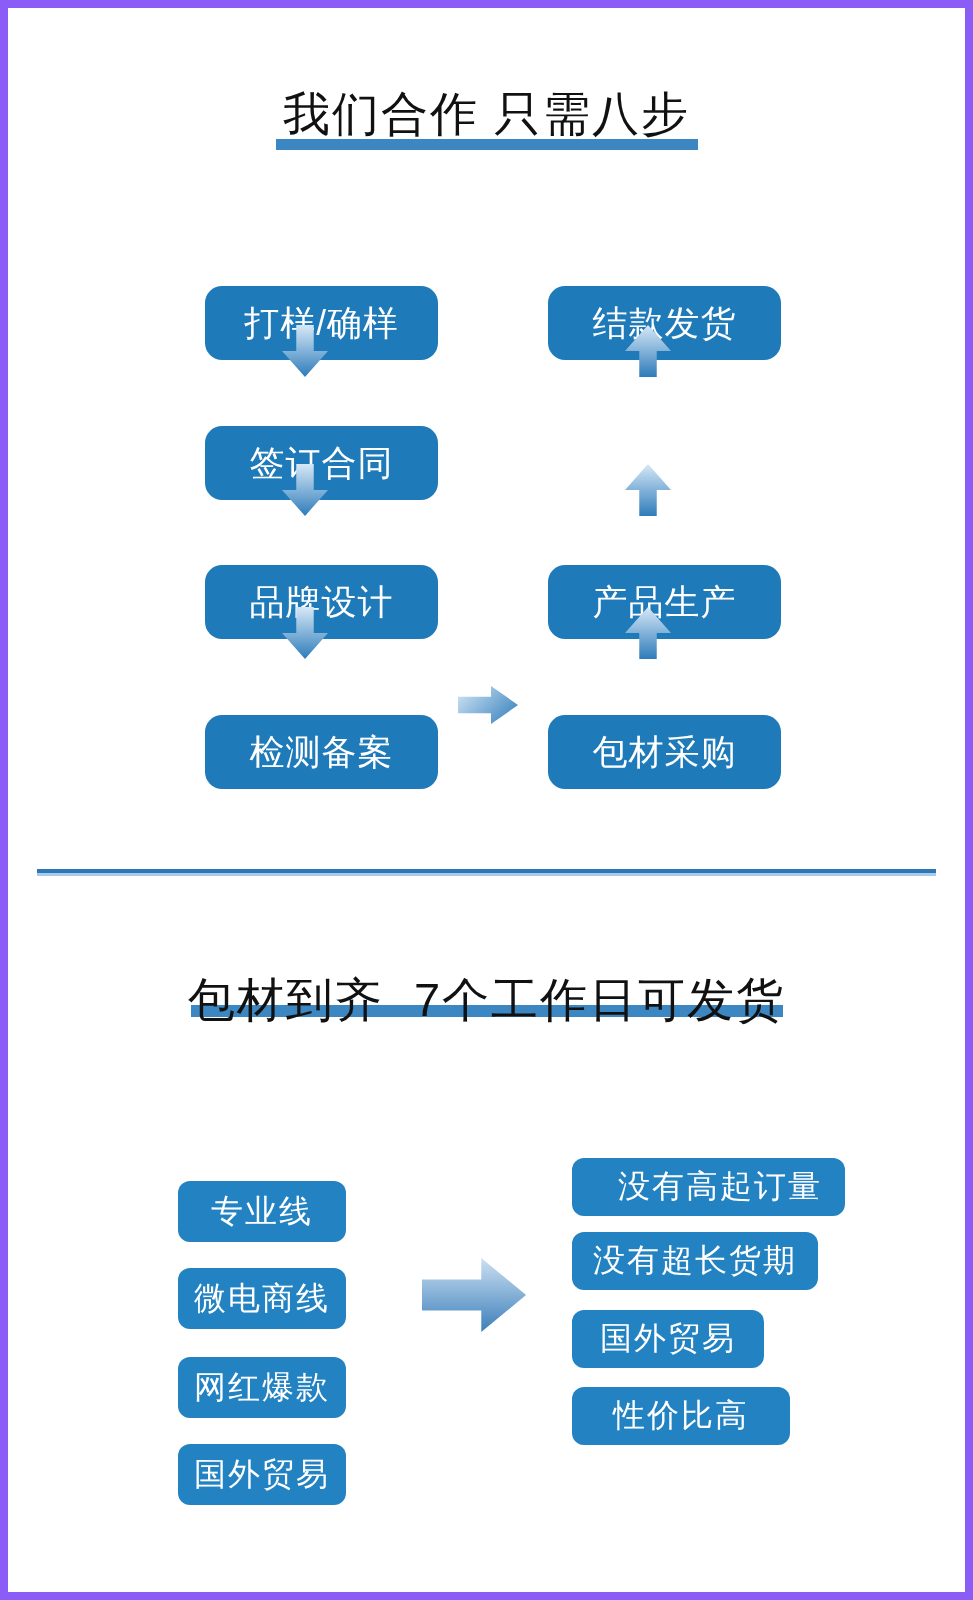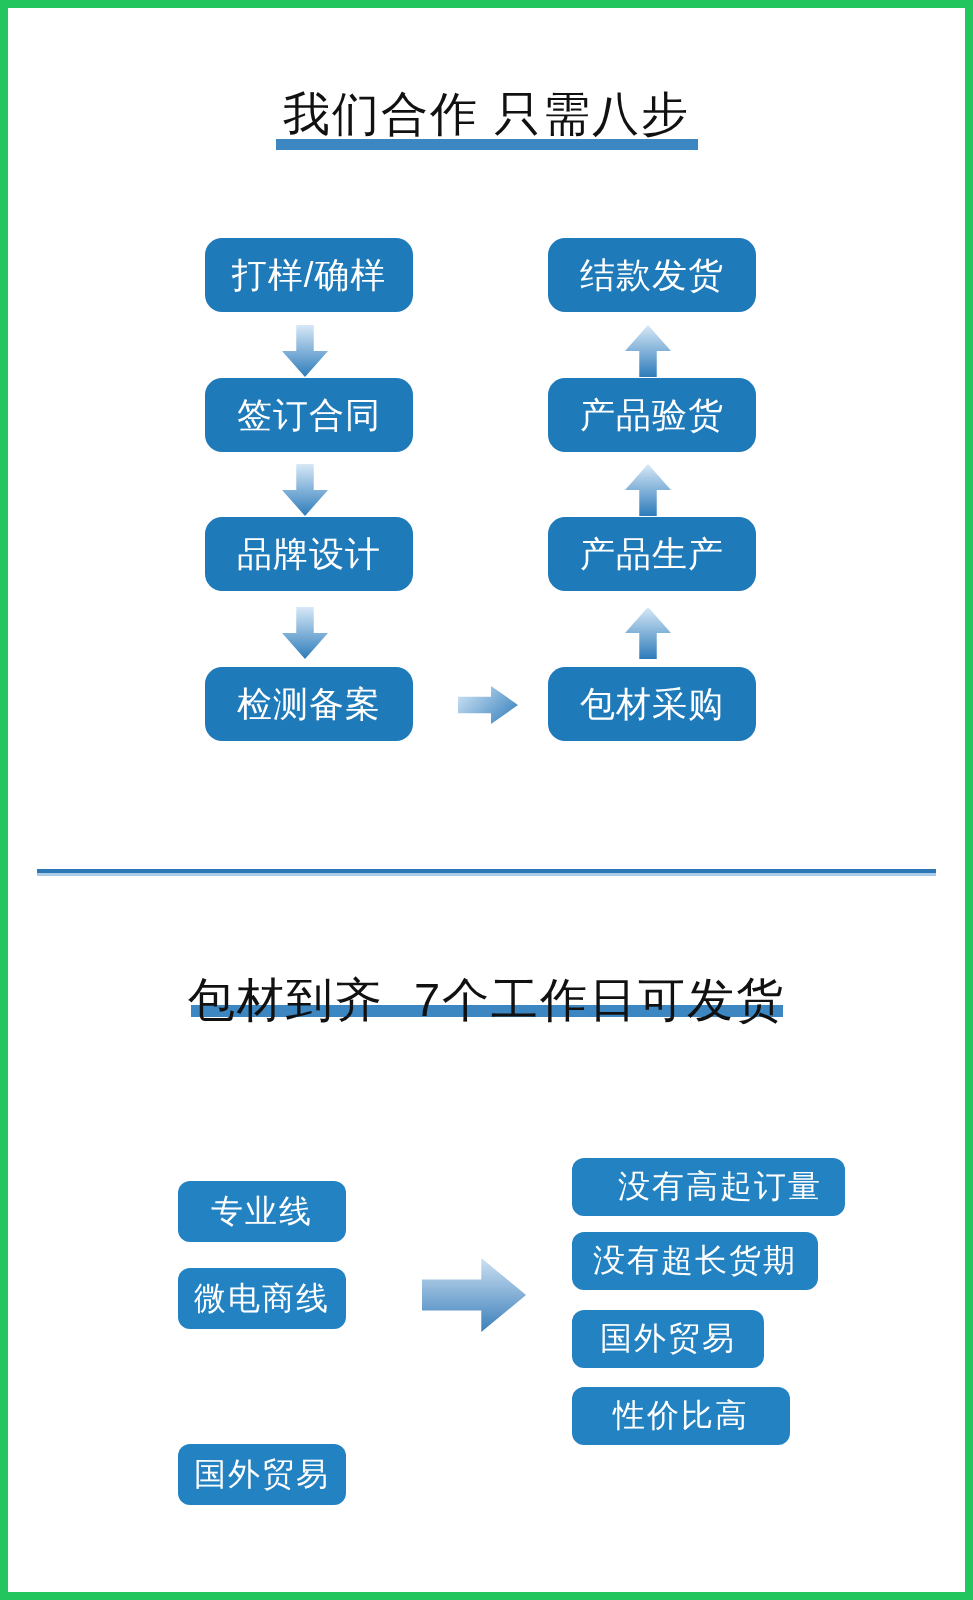--- a/index.html
+++ b/index.html
@@ -1,20 +1,20 @@
 <!DOCTYPE html>
 <html><head>
 <meta charset="utf-8">
 <style>
   html,body{margin:0;padding:0;background:#e8e8e8;}
   #page{
     position:relative;
     width:973px;height:1600px;
     background:#ffffff;
-    border:8px solid #22c55e;
+    border:8px solid #8b5cf6;
     box-sizing:border-box;
     font-family:"Liberation Sans","DejaVu Sans",sans-serif;
     overflow:hidden;
   }
   .title{
     position:absolute;left:0;width:957px;
     text-align:center;
     color:#111111;
     font-size:47px;
     line-height:56px;
@@ -22,27 +22,28 @@
     white-space:pre;
     z-index:2;
   }
   .title-bar{
     position:absolute;left:50%;transform:translateX(-50%);
     background:#3c86c2;
     z-index:1;
   }
   .flow-box{
     position:absolute;
-    width:208px;height:74px;
+    width:233px;height:74px;
     background:#1f7ab9;
     border-radius:17px;
     color:#ffffff;
     display:flex;align-items:center;justify-content:center;
     font-size:35px;letter-spacing:1px;
     white-space:pre;
+    margin-top:48px;
   }
   .col-left{left:197px;}
   .col-right{left:540px;}
   .r1{top:230px;}.r2{top:370px;}.r3{top:509px;}.r4{top:659px;}
   .arrow-down{
     position:absolute;
     width:46px;height:52px;
     background:linear-gradient(to bottom,#d7e8f7,#2e7cba);
     clip-path:polygon(31% 0,69% 0,69% 50%,100% 50%,50% 100%,0 50%,31% 50%);
   }
@@ -105,33 +106,33 @@
   <div class="flow-box col-left r2">签订合同</div>
   <div class="arrow-down ad-x g2"></div>
   <div class="flow-box col-left r3">品牌设计</div>
   <div class="arrow-down ad-x g3"></div>
   <div class="flow-box col-left r4">检测备案</div>
 
   <div class="arrow-right-sm"></div>
 
   <div class="flow-box col-right r1">结款发货</div>
   <div class="arrow-up au-x g1"></div>
-  <div class="flow-box col-right r2">产品验货</div>
   <div class="arrow-up au-x g2"></div>
   <div class="flow-box col-right r3">产品生产</div>
   <div class="arrow-up au-x g3"></div>
   <div class="flow-box col-right r4">包材采购</div>
 
   <div class="divider"></div>
 
   <div class="title" style="top:940px;margin-top:24px;">包材到齐  7个工作日可发货</div>
   <div class="title-bar" style="top:997px;width:592px;height:12px;"></div>
 
   <div class="tag line-tag l3">微电商线</div>
   <div class="tag line-tag l2">专业线</div>
+  <div class="tag line-tag l4">网红爆款</div>
   <div class="tag line-tag l5">国外贸易</div>
 
   <div class="arrow-right-big"></div>
 
   <div class="tag benefit-tag b1">没有高起订量</div>
   <div class="tag benefit-tag b2">没有超长货期</div>
   <div class="tag benefit-tag b3">国外贸易</div>
   <div class="tag benefit-tag b4">性价比高</div>
 
 </div>

